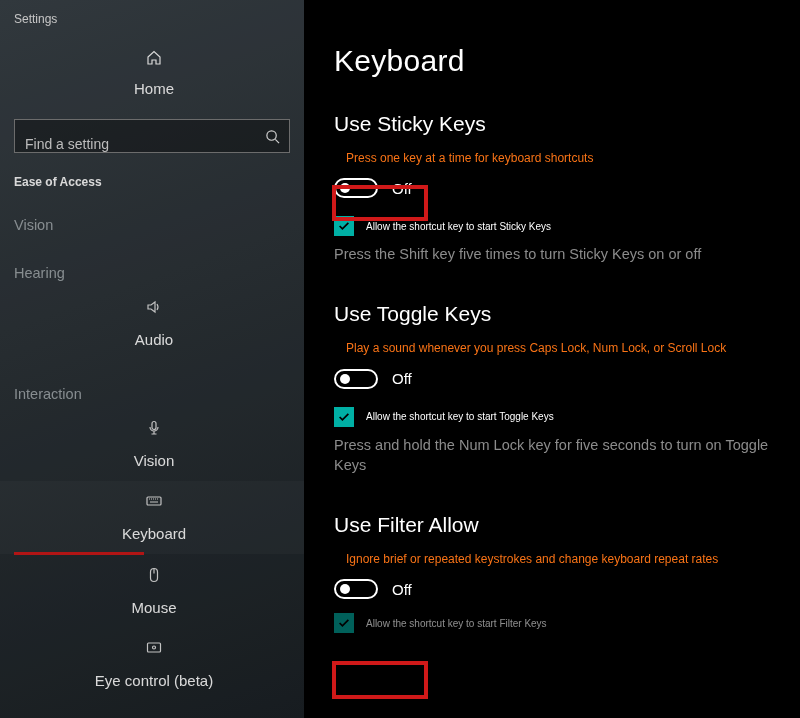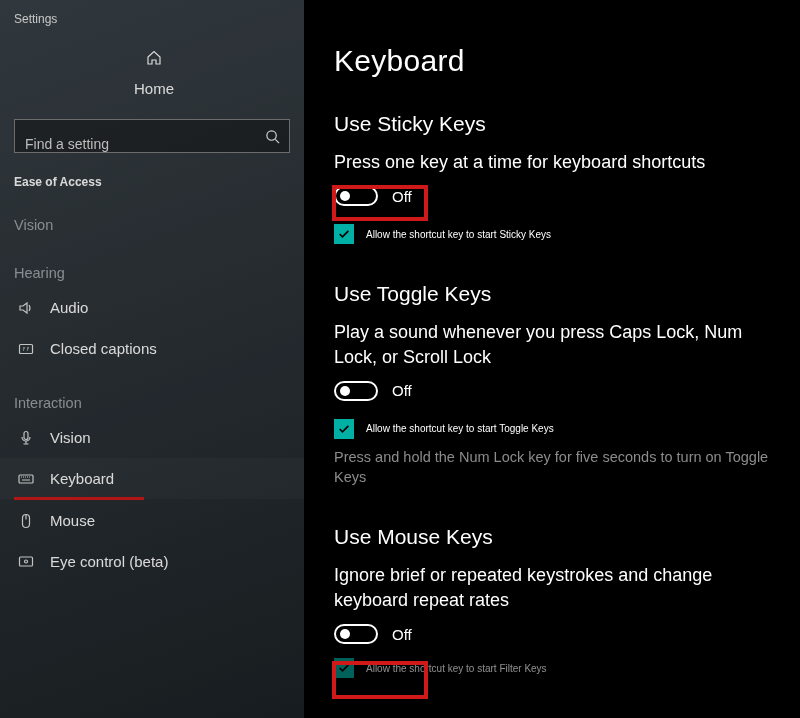--- a/index.html
+++ b/index.html
@@ -23,32 +23,32 @@
   .search-wrap { margin: 0 14px 18px 14px; position:relative; }
   .search-input {
     width: 100%; height: 34px; background: rgba(0,0,0,0.35);
     border: 1px solid #6c6c6c; color:#cfcfcf; padding: 16px 34px 0 10px;
     font-size: 14px; outline:none;
   }
   .search-input::placeholder{ color:#bdbdbd; }
   .search-icon-pos { position:absolute; right:10px; top:9px; pointer-events:none;}
   .section-head { font-size: 12px; font-weight:600; color:#fff; padding: 4px 14px 2px 14px; }
   .group-label { font-size: 14.5px; color:#9fa6aa; padding: 26px 14px 6px 14px; }
-  .nav-item { display:flex; align-items:center; gap:16px; padding: 12px 14px 12px 18px; font-size:15px; color:#fff; cursor:default;}
+  .nav-item { display:flex; align-items:center; gap:16px; padding: 12px 14px 12px 18px; font-size:15px; color:#fff; cursor:default;flex-direction:column;}
   .nav-item .icon { color:#e5e5e5; }
   .nav-item.active { background: rgba(255,255,255,0.03); }
   .active-underline { height:3px; background:#d01919; margin: -2px 0 0 14px; width:130px; }
   .main {
     flex:1; background:#000; padding: 44px 30px 0 30px; height:100%; overflow:hidden;
     position:relative;
   }
   .page-title { font-size: 30px; font-weight:300; letter-spacing:0.3px; margin-bottom: 34px;}
   .sect { margin-bottom: 38px; }
   .sect h2 { font-size: 21px; font-weight:400; margin-bottom: 14px;}
-  .desc { font-size: 18px; color:#ffffff; margin-bottom:12px; line-height:1.35;}
+  .desc { font-size: 12px; color:#f97316; margin-bottom:12px; line-height:1.35;margin-left:12px;}
   .subdesc { font-size: 14.5px; color:#8c8c8c; margin: 8px 0 0 0; line-height:1.4;}
   .toggle-row { display:flex; align-items:center; gap:14px; }
   .toggle {
     width:44px; height:20px; border:2px solid #fff; border-radius: 20px; position:relative;
     background:transparent;
   }
   .toggle .knob { width:10px; height:10px; border-radius:50%; background:#fff; position:absolute; top:3px; left:4px;}
   .toggle-label { font-size:15px;}
   .check-row { display:flex; align-items:center; gap:12px; margin-top:18px;}
   .checkbox {
@@ -95,29 +95,20 @@
     <div class="nav-item">
       <span class="icon">
         <svg width="16" height="16" viewBox="0 0 16 16" fill="none" stroke="#e5e5e5" stroke-width="1.2">
           <path d="M2 6 H5 L9 3 V13 L5 10 H2 Z"></path>
             <path d="M11 5 Q13 8 11 11"></path>
         </svg>
       </span>
       <span>Audio</span>
     </div>
 
-    <div class="nav-item">
-      <span class="icon">
-        <svg width="16" height="16" viewBox="0 0 16 16" fill="none" stroke="#e5e5e5" stroke-width="1.2">
-          <rect x="1.5" y="3.5" width="13" height="9" rx="1"></rect>
-            <path d="M5 7h2M5 9h1M9 7h2M9 9h1"></path>
-        </svg>
-      </span>
-      <span>Closed captions</span>
-    </div>
 
     <div class="group-label">Interaction</div>
 
     <div class="nav-item">
       <span class="icon">
         <svg width="16" height="16" viewBox="0 0 16 16" fill="none" stroke="#e5e5e5" stroke-width="1.2">
           <rect x="6" y="1.5" width="4" height="8" rx="2"></rect>
             <path d="M4 7a4 4 0 0 0 8 0M8 11v3M5.5 14h5"></path>
         </svg>
       </span>
@@ -169,20 +160,21 @@
         <span class="toggle-label">Off</span>
       </div>
       <div class="check-row">
         <div class="checkbox">
           <svg width="14" height="14" viewBox="0 0 16 16" stroke="#000" stroke-width="2" fill="none">
               <path d="M3 8l3.2 3.2L13 4.5"></path>
             </svg>
         </div>
         <span class="check-text">Allow the shortcut key to start Sticky Keys</span>
       </div>
+      <p class="subdesc">Press the Shift key five times to turn Sticky Keys on or off</p>
     </section>
 
     <section class="sect">
       <h2>Use Toggle Keys</h2>
       <p class="desc">Play a sound whenever you press Caps Lock, Num Lock, or Scroll Lock</p>
       <div class="toggle-row">
         <div class="toggle">
             <div class="knob"></div>
           </div>
         <span class="toggle-label">Off</span>
@@ -192,21 +184,21 @@
           <svg width="14" height="14" viewBox="0 0 16 16" stroke="#000" stroke-width="2" fill="none">
               <path d="M3 8l3.2 3.2L13 4.5"></path>
             </svg>
         </div>
         <span class="check-text">Allow the shortcut key to start Toggle Keys</span>
       </div>
       <p class="subdesc">Press and hold the Num Lock key for five seconds to turn on Toggle Keys</p>
     </section>
 
     <section class="sect">
-      <h2>Use Mouse Keys</h2>
+      <h2>Use Filter Allow</h2>
       <p class="desc">Ignore brief or repeated keystrokes and change keyboard repeat rates</p>
       <div class="toggle-row">
         <div class="toggle">
             <div class="knob"></div>
           </div>
         <span class="toggle-label">Off</span>
       </div>
       <div class="check-row" style="opacity:0.55; margin-top:14px;">
         <div class="checkbox">
           <svg width="14" height="14" viewBox="0 0 16 16" stroke="#000" stroke-width="2" fill="none">

